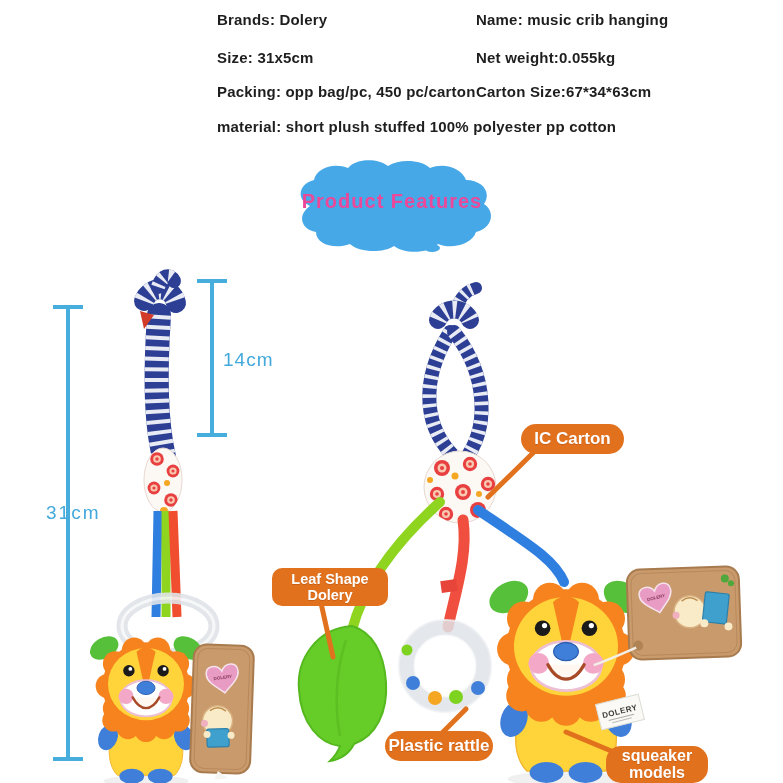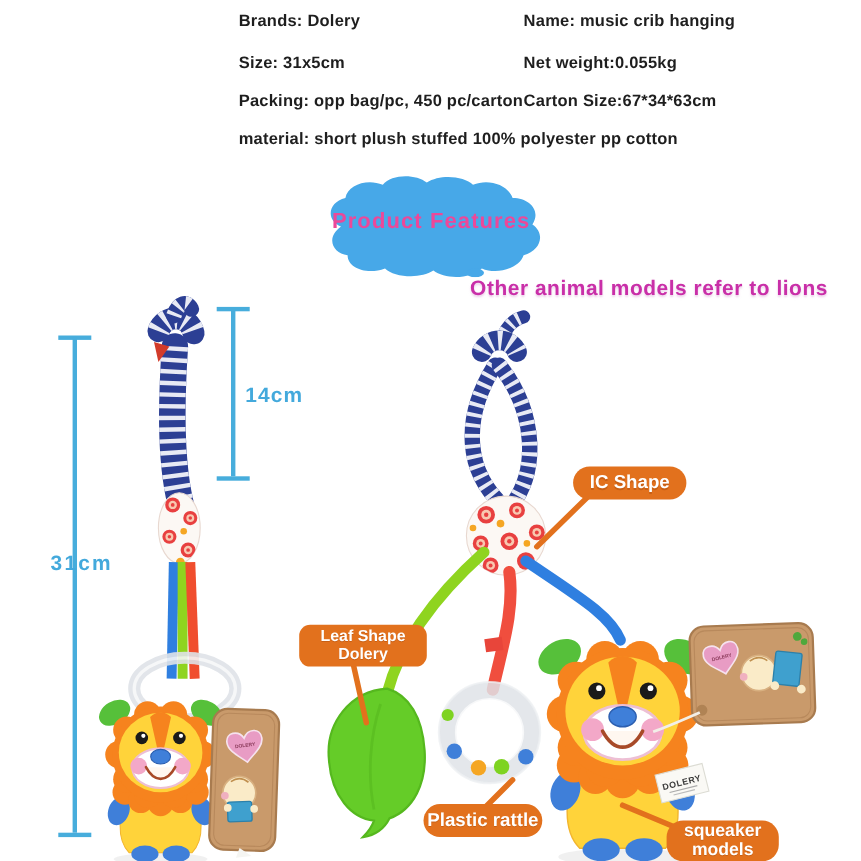--- a/index.html
+++ b/index.html
@@ -8,21 +8,21 @@
   .abs{position:absolute;}
   .spec{position:absolute;font-size:15px;font-weight:600;color:#1e1e1e;
         letter-spacing:.2px;white-space:nowrap;margin-left:44px;}
   .cloud-text{position:absolute;width:100%;text-align:center;top:30px;
         font-size:20px;font-weight:bold;color:#ec4899;letter-spacing:1px;}
   .note{position:absolute;left:398px;top:252px;width:384px;text-align:center;
         font-size:19px;font-weight:bold;color:#c92fa8;letter-spacing:.5px;
         text-shadow:0 2px 2px rgba(220,170,215,.55);white-space:nowrap;}
   .vline{position:absolute;width:4px;background:#47addc;}
   .hcap{position:absolute;height:4px;width:30px;background:#47addc;}
-  .cm-label{position:absolute;font-size:19px;font-weight:bold;color:#43a9dc;letter-spacing:2px;}
+  .cm-label{position:absolute;font-size:19px;font-weight:normal;color:#43a9dc;letter-spacing:2px;}
   .callout{position:absolute;background:#e2711d;color:#ffffff;font-weight:bold;
         text-align:center;border-radius:15px;z-index:30;
         text-shadow:0 1px 0 rgba(160,70,10,.4);}
   .pointer-layer{position:absolute;left:0;top:0;z-index:25;pointer-events:none;}
   svg text{font-family:"Liberation Sans",sans-serif;}
 </style>
 </head>
 <body>
 
 <div id="canvas">
@@ -39,21 +39,20 @@
     <svg width="220" height="92" viewBox="0 0 220 92">
       <path fill="#47a8e8" d="M28,46 C14,40 16,24 32,20 C34,8 52,2 66,8 C74,-2 96,-2 106,6
         C118,-2 140,0 148,8 C162,2 180,8 184,20 C200,20 210,32 202,44 C214,52 210,68 194,72
         C190,84 170,90 156,84 C146,94 122,94 112,86 C100,94 76,92 68,84 C52,90 34,84 34,72
         C20,70 14,56 28,46 Z"></path>
       <ellipse cx="150" cy="88" rx="8" ry="4" fill="#47a8e8"></ellipse>
     </svg>
     <div class="cloud-text">Product Features</div>
   </div>
 
-  <div class="note">Other animal models refer to lions</div>
 
   <svg width="0" height="0" style="position:absolute" aria-hidden="true">
     <defs>
       <g id="lion">
         <ellipse cx="-44" cy="-40" rx="16" ry="11" fill="#56c03a" transform="rotate(-30 -44 -40)"></ellipse>
         <ellipse cx="44" cy="-40" rx="16" ry="11" fill="#56c03a" transform="rotate(30 44 -40)"></ellipse>
         <ellipse cx="0" cy="100" rx="45" ry="6" fill="#000000" opacity="0.06"></ellipse>
         <path d="M-28,30 C-42,56 -42,82 -30,94 L30,94 C42,82 42,56 28,30 Z" fill="#ffd33a" stroke="#f2b52e" stroke-width="1"></path>
         <ellipse cx="-40" cy="54" rx="10" ry="14" fill="#3f7fd9" transform="rotate(20 -40 54)"></ellipse>
         <ellipse cx="40" cy="54" rx="10" ry="14" fill="#3f7fd9" transform="rotate(-20 40 54)"></ellipse>
@@ -249,21 +248,21 @@
     </g>
   </svg>
 
   <svg class="pointer-layer" width="783" height="783" viewBox="0 0 783 783">
     <line x1="534" y1="452" x2="488" y2="497" stroke="#e2711d" stroke-width="5" stroke-linecap="round"></line>
     <line x1="321" y1="603" x2="333" y2="657" stroke="#e2711d" stroke-width="5" stroke-linecap="round"></line>
     <line x1="440" y1="735" x2="466" y2="709" stroke="#e2711d" stroke-width="5" stroke-linecap="round"></line>
     <line x1="566" y1="732" x2="616" y2="753" stroke="#e2711d" stroke-width="5" stroke-linecap="round"></line>
   </svg>
 
-  <div class="callout" style="left:521px;top:424px;width:103px;height:30px;line-height:30px;font-size:17px">IC Shape</div>
+  <div class="callout" style="left:521px;top:424px;width:103px;height:30px;line-height:30px;font-size:17px">IC Carton</div>
 
   <div class="callout" style="left:272px;top:568px;width:116px;padding:3px 0;font-size:14.5px;line-height:16px;border-radius:10px">
     <div>Leaf Shape</div>
     <div>Dolery</div>
   </div>
 
   <div class="callout" style="left:385px;top:731px;width:108px;height:30px;line-height:30px;font-size:17px">Plastic rattle</div>
 
   <div class="callout" style="left:606px;top:746px;width:102px;padding:2px 0;font-size:16px;line-height:16.5px;border-radius:15px">
     <div>squeaker</div>

